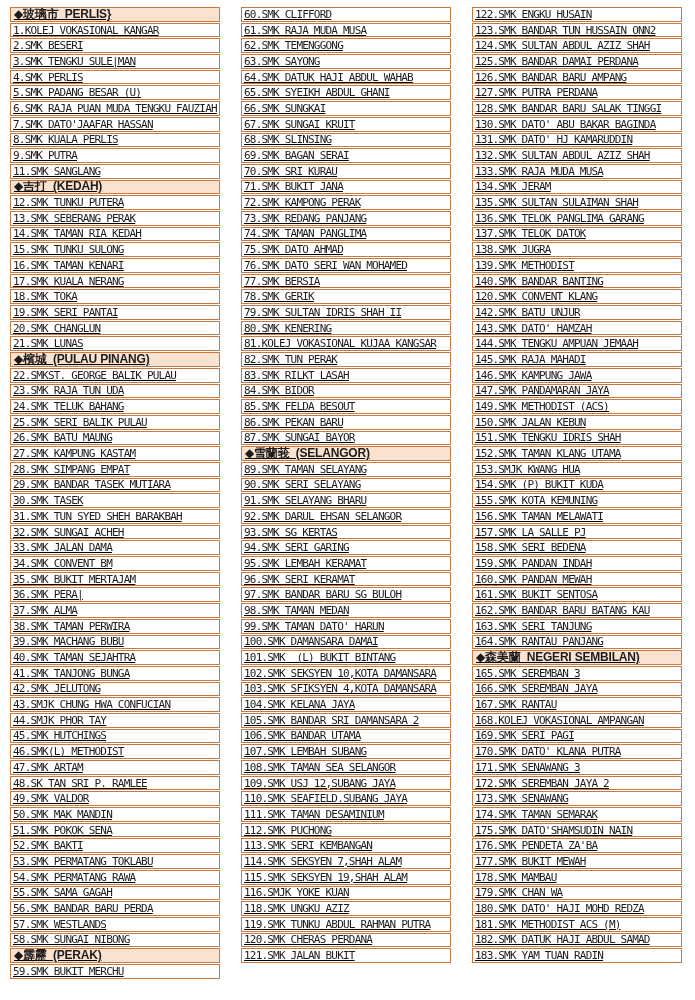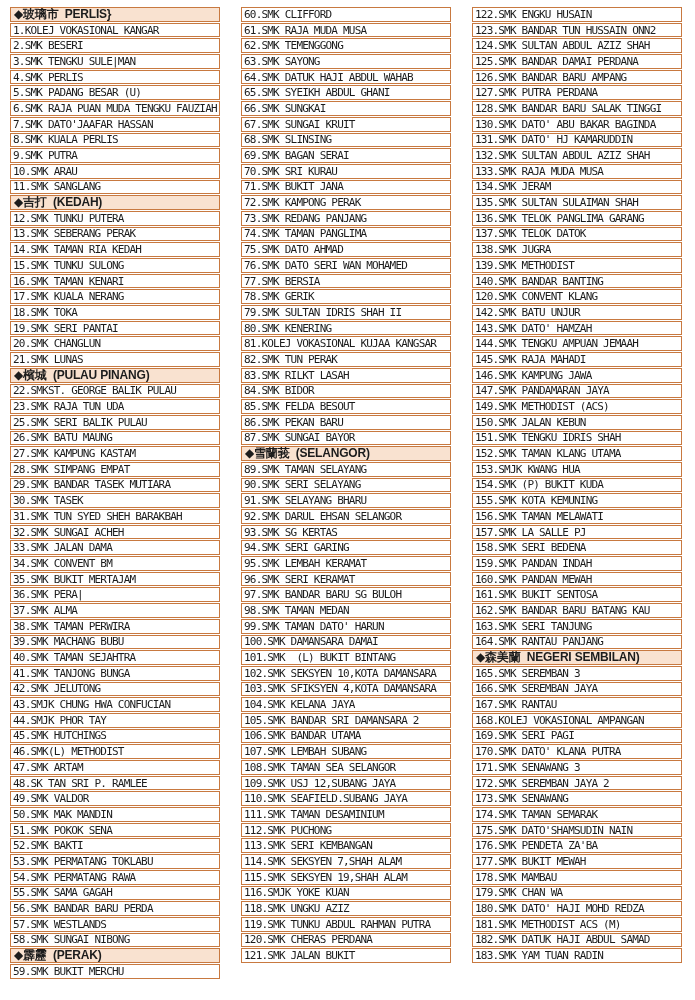--- a/index.html
+++ b/index.html
@@ -15,20 +15,21 @@
     overflow:hidden;
     font-family:"DejaVu Sans Mono",monospace;
   }
   .page{
     position:relative;
     width:695px;height:1000px;
     padding:7px 0 0 10px;
     display:flex;
     gap:21px;
     background:#ffffff;
+    text-decoration:underline;
   }
   .column{
     width:210px;
     display:flex;
     flex-direction:column;
   }
   .row{
     height:14.7px;
     margin-bottom:1px;
     border:1px solid var(--border);
@@ -62,36 +63,36 @@
       <div class="row header">◆玻璃市  PERLIS}</div>
       <div class="row item">1.KOLEJ VOKASIONAL KANGAR</div>
       <div class="row item">2.SMK BESERI</div>
       <div class="row item">3.SMK TENGKU SULE|MAN</div>
       <div class="row item">4.SMK PERLIS</div>
       <div class="row item">5.SMK PADANG BESAR (U)</div>
       <div class="row item">6.SMK RAJA PUAN MUDA TENGKU FAUZIAH</div>
       <div class="row item">7.SMK DATO'JAAFAR HASSAN</div>
       <div class="row item">8.SMK KUALA PERLIS</div>
       <div class="row item">9.SMK PUTRA</div>
-      <div class="row item">10.SMK ARAU</div>
       <div class="row item">11.SMK SANGLANG</div>
       <div class="row header">◆吉打  (KEDAH)</div>
       <div class="row item">12.SMK TUNKU PUTERA</div>
       <div class="row item">13.SMK SEBERANG PERAK</div>
       <div class="row item">14.SMK TAMAN RIA KEDAH</div>
       <div class="row item">15.SMK TUNKU SULONG</div>
       <div class="row item">16.SMK TAMAN KENARI</div>
       <div class="row item">17.SMK KUALA NERANG</div>
       <div class="row item">18.SMK TOKA</div>
       <div class="row item">19.SMK SERI PANTAI</div>
       <div class="row item">20.SMK CHANGLUN</div>
       <div class="row item">21.SMK LUNAS</div>
       <div class="row header">◆檳城  (PULAU PINANG)</div>
       <div class="row item">22.SMKST. GEORGE BALIK PULAU</div>
       <div class="row item">23.SMK RAJA TUN UDA</div>
+      <div class="row item">24.SMK TELUK BAHANG</div>
       <div class="row item">25.SMK SERI BALIK PULAU</div>
       <div class="row item">26.SMK BATU MAUNG</div>
       <div class="row item">27.SMK KAMPUNG KASTAM</div>
       <div class="row item">28.SMK SIMPANG EMPAT</div>
       <div class="row item">29.SMK BANDAR TASEK MUTIARA</div>
       <div class="row item">30.SMK TASEK</div>
       <div class="row item">31.SMK TUN SYED SHEH BARAKBAH</div>
       <div class="row item">32.SMK SUNGAI ACHEH</div>
       <div class="row item">33.SMK JALAN DAMA</div>
       <div class="row item">34.SMK CONVENT BM</div>

